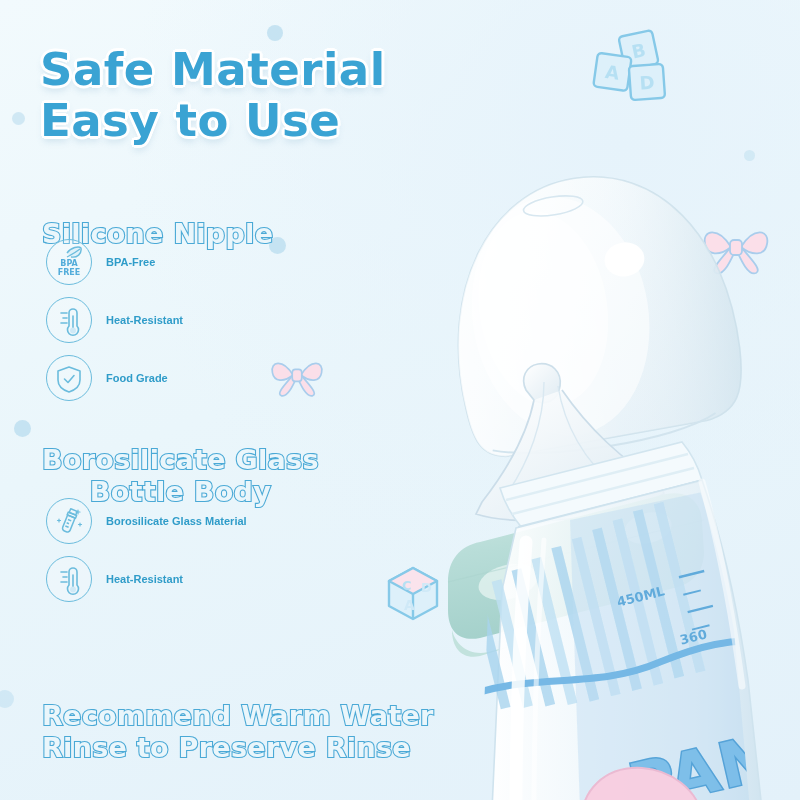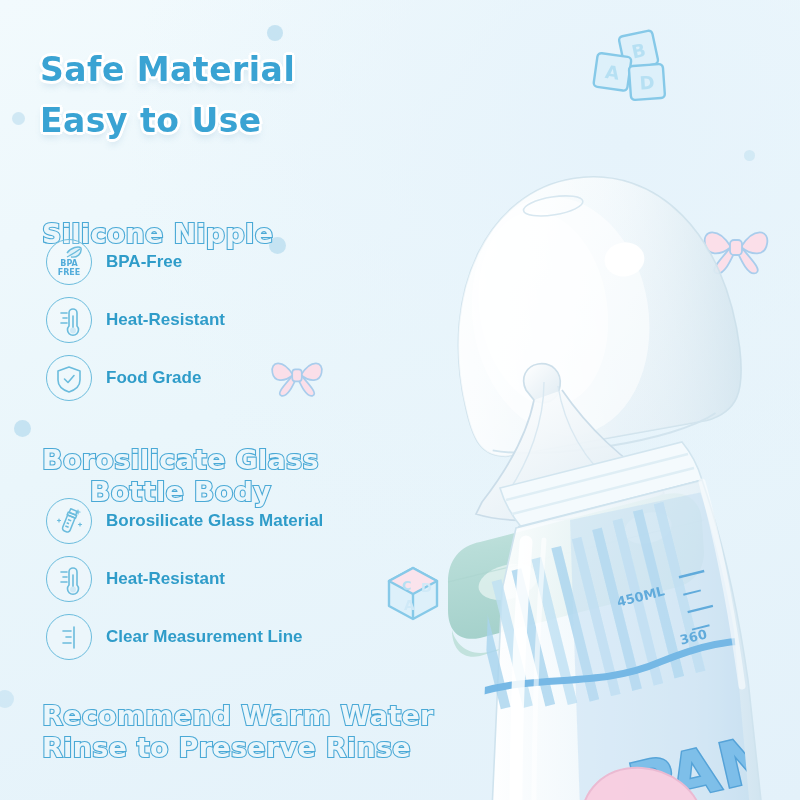--- a/index.html
+++ b/index.html
@@ -20,21 +20,21 @@
 
   
   .bow{position:absolute;}
   .blocks{position:absolute;}
 
   
   .main-title{
     position:absolute;left:40px;top:44px;
     font-family:"DejaVu Sans", sans-serif;
     font-weight:bold;
-    font-size:33px;line-height:51px;
+    font-size:45px;line-height:51px;
     color:#3aa3d3;
     letter-spacing:.5px;
     text-shadow:
       -2px -2px 0 #fff, 2px -2px 0 #fff, -2px 2px 0 #fff, 2px 2px 0 #fff,
       0 3px 0 #fff, 0 -3px 0 #fff, 3px 0 0 #fff, -3px 0 0 #fff,
       0 5px 7px rgba(120,170,200,.30);
     white-space:pre-line;
     z-index:6;
   }
   .section-title{
@@ -61,21 +61,21 @@
     z-index:6;
   }
   .feature .ico{
     width:44px;height:44px;flex:0 0 44px;
     border:1.6px solid #6bbcdd;border-radius:50%;
     display:flex;align-items:center;justify-content:center;
     background:rgba(255,255,255,.18);
   }
   .feature .lbl{
     font-family:"Liberation Sans", sans-serif;
-    font-weight:bold;font-size:17px;color:#2f9cc9;
+    font-weight:bold;font-size:11px;color:#2f9cc9;
     white-space:nowrap;
   }
   svg{display:block;}
 
   
   #product{position:absolute;left:330px;top:90px;width:480px;height:720px;z-index:3;}
 </style>
 </head>
 <body>
 
@@ -361,27 +361,14 @@
           <circle cx="24" cy="30.5" r="3" fill="#cfe9f6" stroke="none"></circle>
           <line x1="12" y1="13" x2="18" y2="13"></line>
           <line x1="14" y1="18" x2="18" y2="18"></line>
           <line x1="12" y1="23" x2="18" y2="23"></line>
         </g>
       </svg>
     </span>
     <span class="lbl">Heat-Resistant</span>
   </div>
 
-  <div class="feature" style="top:614px;">
-    <span class="ico">
-      <svg viewBox="0 0 40 40" width="40" height="40">
-        <g stroke="#6bbcdd" fill="none" stroke-width="1.6" stroke-linecap="round">
-          <line x1="25" y1="10" x2="25" y2="31"></line>
-          <line x1="14" y1="14" x2="22" y2="14"></line>
-          <line x1="17" y1="20" x2="22" y2="20"></line>
-          <line x1="14" y1="26" x2="22" y2="26"></line>
-        </g>
-      </svg>
-    </span>
-    <span class="lbl">Clear Measurement Line</span>
-  </div>
 
 </div>
 
 </body></html>

